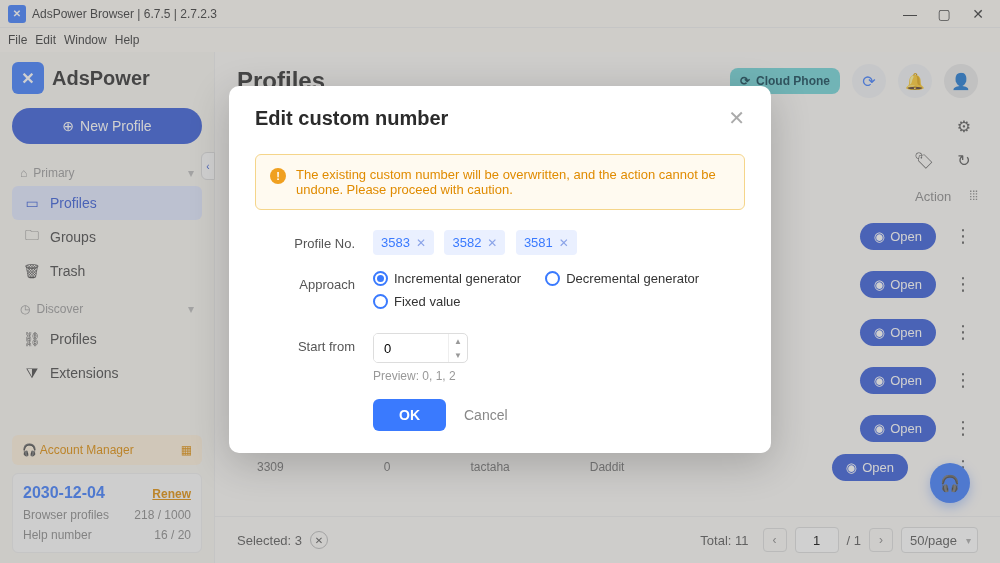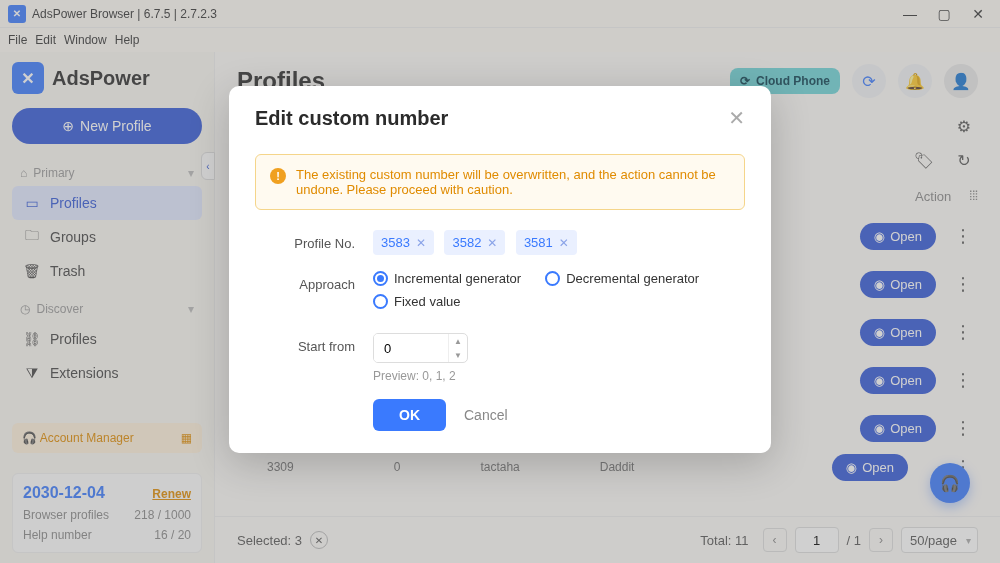--- a/index.html
+++ b/index.html
@@ -21,21 +21,21 @@
 .logo-box { width: 32px; height: 32px; background: #3a7afe; border-radius: 6px; display: flex; align-items: center; justify-content: center; color: #fff; font-weight: bold; }
 .logo-text { font-size: 20px; font-weight: 700; color: #2b2b2b; }
 .new-profile-btn { background: #3258d8; color: #fff; border: none; border-radius: 20px; padding: 10px; font-size: 14px; font-weight: 500; cursor: pointer; display: flex; align-items: center; justify-content: center; gap: 6px; margin-bottom: 16px; }
 .nav-label { font-size: 12px; color: #999; padding: 6px 8px; display: flex; align-items: center; gap: 6px; }
 .nav-item { display: flex; align-items: center; gap: 10px; padding: 9px 12px; border-radius: 6px; cursor: pointer; font-size: 14px; color: #444; }
 .nav-item.active { background: #e1e8ff; color: #3258d8; font-weight: 500; }
 .nav-icon { width: 16px; height: 16px; display: inline-flex; align-items: center; justify-content: center; }
 .sidebar-collapse { position: absolute; right: -1px; top: 100px; width: 14px; height: 28px; background: #fff; border: 1px solid #ddd; border-radius: 6px 0 0 6px; display: flex; align-items: center; justify-content: center; font-size: 10px; color: #3258d8; cursor: pointer; }
 
 .sidebar-footer { margin-top: auto; }
-.account-mgr { background: #fff1dc; border-radius: 6px; padding: 8px 10px; font-size: 12px; color: #e08b00; display: flex; align-items: flex-start; justify-content: space-between; margin-bottom: 20px; }
+.account-mgr { background: #fff1dc; border-radius: 6px; padding: 8px 10px; font-size: 12px; color: #e08b00; display: flex; align-items: flex-start; justify-content: space-between; margin-bottom: 8px; }
 .plan-box { background: #fcfcfc; border: 1px solid #eee; border-radius: 6px; padding: 10px; font-size: 12px; }
 .plan-date { color: #3a7afe; font-size: 16px; font-weight: 600; }
 .plan-renew { color: #e08b00; font-weight: 600; text-decoration: underline; }
 .plan-row { display: flex; justify-content: space-between; color: #888; margin-top: 6px; }
 
 .main { flex: 1; background: #fcfaf7; display: flex; flex-direction: column; }
 .main-header { padding: 12px 22px 8px; display: flex; align-items: center; }
 .page-title { font-size: 24px; font-weight: 700; color: #2b2b2b; flex: 1; }
 .header-actions { display: flex; gap: 12px; align-items: center; }
 .cloud-btn { background: #6dd4d8; border-radius: 8px; padding: 6px 10px; display: flex; align-items: center; gap: 6px; font-size: 12px; font-weight: 600; color: #0a4050; cursor: pointer; }
@@ -237,21 +237,21 @@
         <span class="more-dots">⋮</span>
       </div>
       <div class="table-row">
         <button class="open-btn">
             <span>◉</span>
             <span>Open</span>
           </button>
         <span class="more-dots">⋮</span>
       </div>
       <div class="table-row" style="height:30px;justify-content:flex-start;gap:40px;color:#777;font-size:12px">
-        <span style="margin-left:30px">3309</span>
+        <span style="margin-left:20px">3309</span>
         <span style="margin-left:60px">0</span>
         <span style="margin-left:40px">tactaha</span>
         <span style="margin-left:40px">Daddit</span>
         <button class="open-btn" style="margin-left:auto">
             <span>◉</span>
             <span>Open</span>
           </button>
         <span class="more-dots">⋮</span>
       </div>
     </div>

